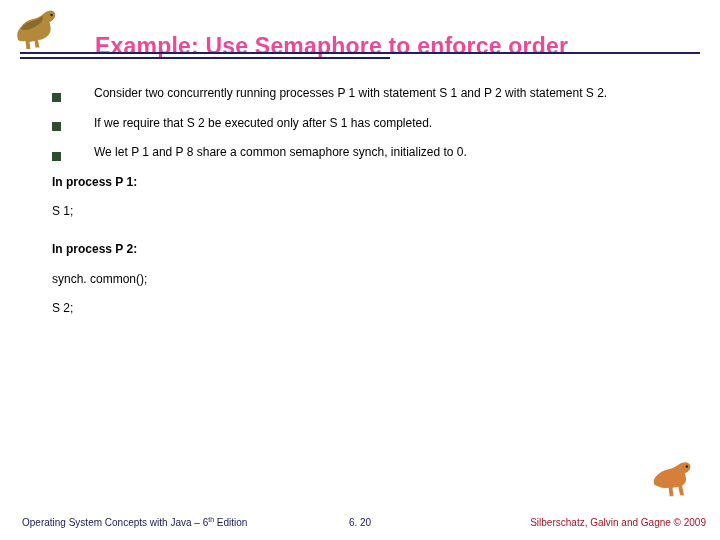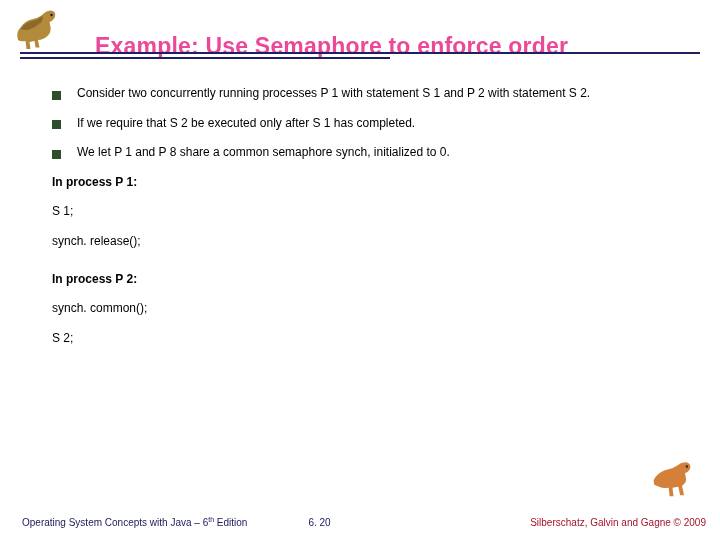--- a/index.html
+++ b/index.html
@@ -61,22 +61,23 @@
     position: absolute;
     top: 86px;
     left: 52px;
     right: 40px;
     font-size: 12px;
     color: #000000;
     line-height: 1.3;
   }
   .bullet-row {
     display: flex;
-    align-items: center;
+    align-items: flex-end;
     margin-bottom: 14px;
+    gap: 17px;
   }
   .bullet-sq {
     flex: 0 0 auto;
     width: 9px;
     height: 9px;
     background: #2d4d2d;
     margin-top: 3px;
     margin-right: 16px;
   }
   .bullet-text {
@@ -94,22 +95,22 @@
     position: absolute;
     bottom: 12px;
     left: 22px;
     font-size: 10px;
     color: #1a1a5a;
   }
   .footer-left sup { font-size: 7px; }
   .footer-center {
     position: absolute;
     bottom: 12px;
-    left: 16px;
-    width: 607px;
+    left: 0;
+    width: 720px;
     text-align: center;
     font-size: 10px;
     color: #1a1a5a;
     margin-top: 15px;
   }
   .footer-right {
     position: absolute;
     bottom: 12px;
     right: 14px;
     font-size: 10px;
@@ -145,21 +146,20 @@
     </div>
 
     <div class="bullet-row">
       <div class="bullet-sq"></div>
       <div class="bullet-text">We let P 1 and P 8 share a common semaphore synch, initialized to 0.</div>
     </div>
 
     <div class="indent-block">
       <p class="bold">In process P 1:</p>
       <p>S 1;</p>
-      <p>synch. release();</p>
     </div>
 
     <div class="indent-block" style="margin-top:22px;">
       <p class="bold">In process P 2:</p>
       <p>synch. common();</p>
       <p>S 2;</p>
     </div>
 
   </div>
 

